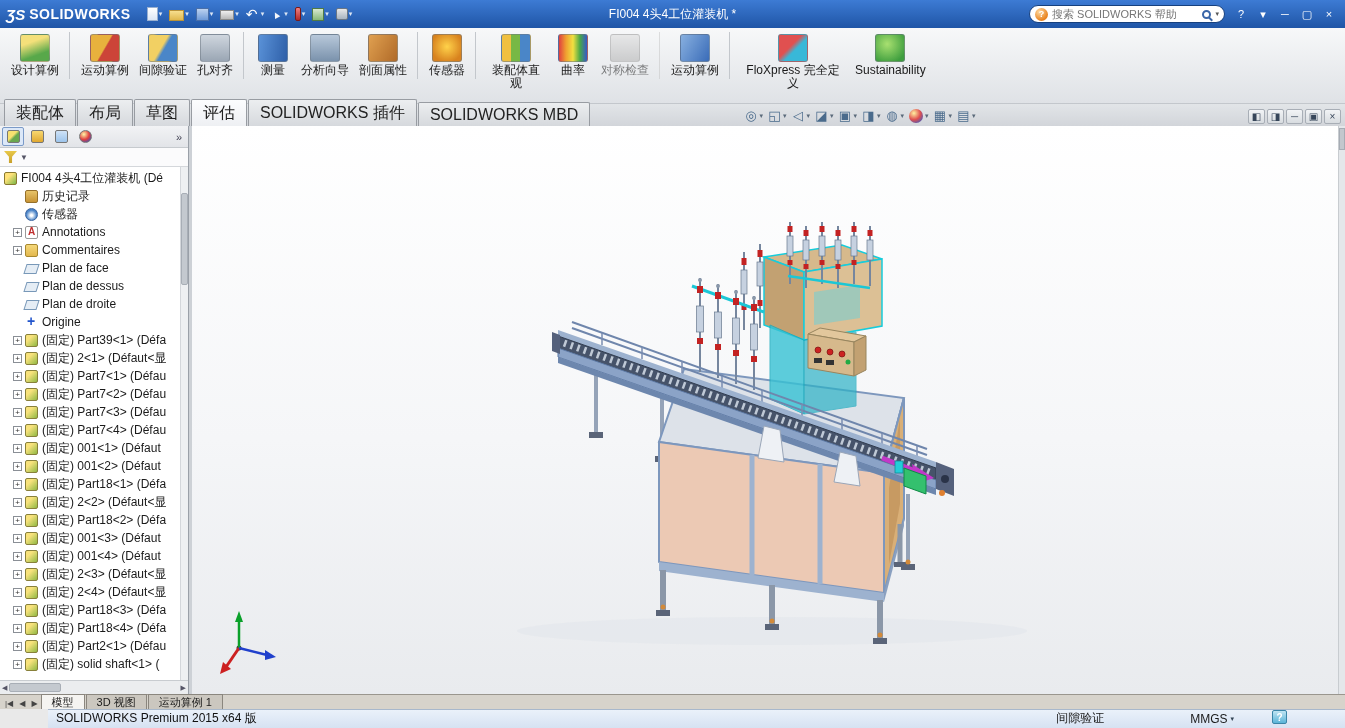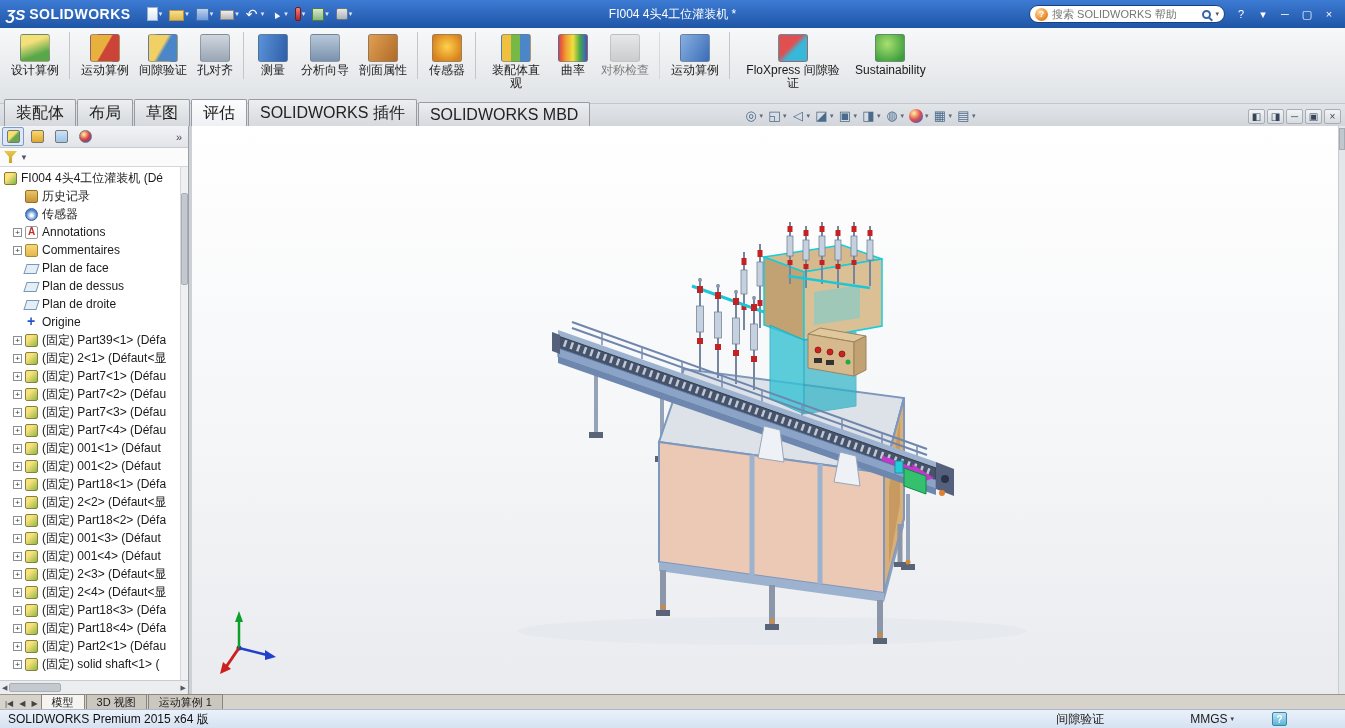--- a/index.html
+++ b/index.html
@@ -121,21 +121,21 @@
   .vp-scroll{position:absolute;top:0;right:0;bottom:0;width:7px;background:#e4e7ea;border-left:1px solid #c8ccd0;}
   .vp-thumb{position:absolute;top:2px;left:0;width:6px;height:22px;background:#c2c7cd;border:1px solid #a6acb4;}
 
   
   .dtabs{height:15px;background:#d7d3cb;display:flex;align-items:flex-end;border-top:1px solid #9a968e;padding-left:2px;flex:none;}
   .dnav{font-size:8px;padding:0 3px 1px;color:#444;}
   .dtab{font-size:11px;line-height:12px;padding:1px 10px 1px;border:1px solid #8a867e;border-bottom:none;background:#cbc7bf;margin-right:1px;white-space:nowrap;}
   .dtab.active{background:#f5f4f1;}
 
   
-  .statusbar{height:19px;background:linear-gradient(#eaf1fa,#d6e2f2);border-top:1px solid #a8b8cc;display:flex;align-items:center;font-size:12px;padding:0 8px;flex:none;}
+  .statusbar{height:19px;background:linear-gradient(#eaf1fa,#d6e2f2);border-top:1px solid #a8b8cc;display:flex;font-size:12px;padding:0 8px;flex:none;margin-left:48px;}
   .sb-product{color:#111;}
   .sb-state{margin-left:auto;margin-right:86px;}
   .sb-units{display:flex;align-items:center;gap:3px;margin-right:38px;}
   .sb-units-caret{font-size:7px;color:#345;}
   .sb-help{width:15px;height:14px;background:linear-gradient(#bfe4f2,#5ab4d8);border:1px solid #3a86a8;border-radius:2px;color:#fff;font-size:10px;font-weight:bold;text-align:center;line-height:13px;margin-right:50px;}
 </style>
 </head>
 <body>
 
 <div class="window">
@@ -276,21 +276,21 @@
       </div>
 
       <div class="rbtn gend">
         <span class="ricon" data-icon="compare-documents"></span>
         <span class="rlabel">运动算例</span>
       </div>
 
 
       <div class="rbtn wide">
         <span class="ricon" data-icon="floxpress"></span>
-        <span class="rlabel">FloXpress 间隙验证</span>
+        <span class="rlabel">FloXpress 完全定义</span>
       </div>
 
 
       <div class="rbtn wide">
         <span class="ricon" data-icon="sustainability"></span>
         <span class="rlabel">Sustainability</span>
       </div>
 
   </div>
 

